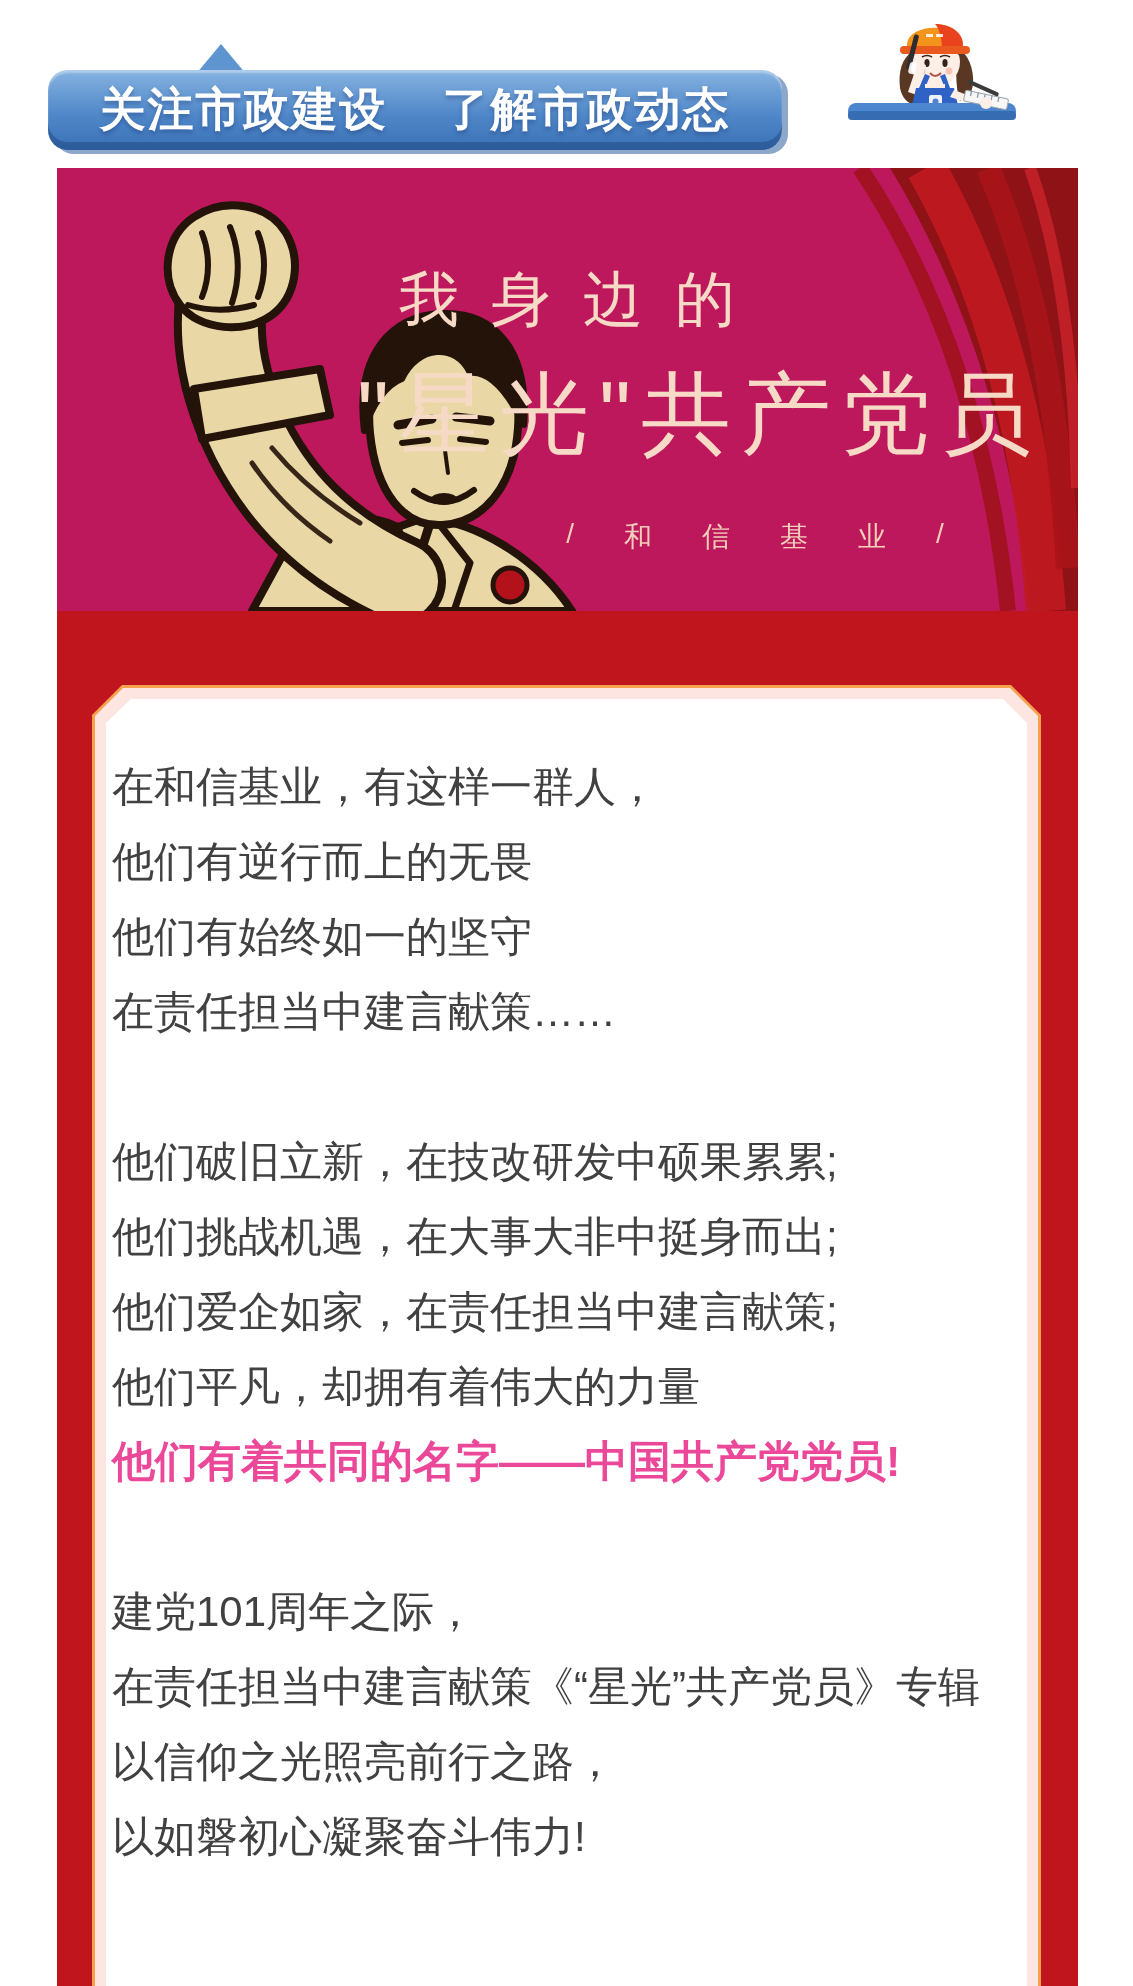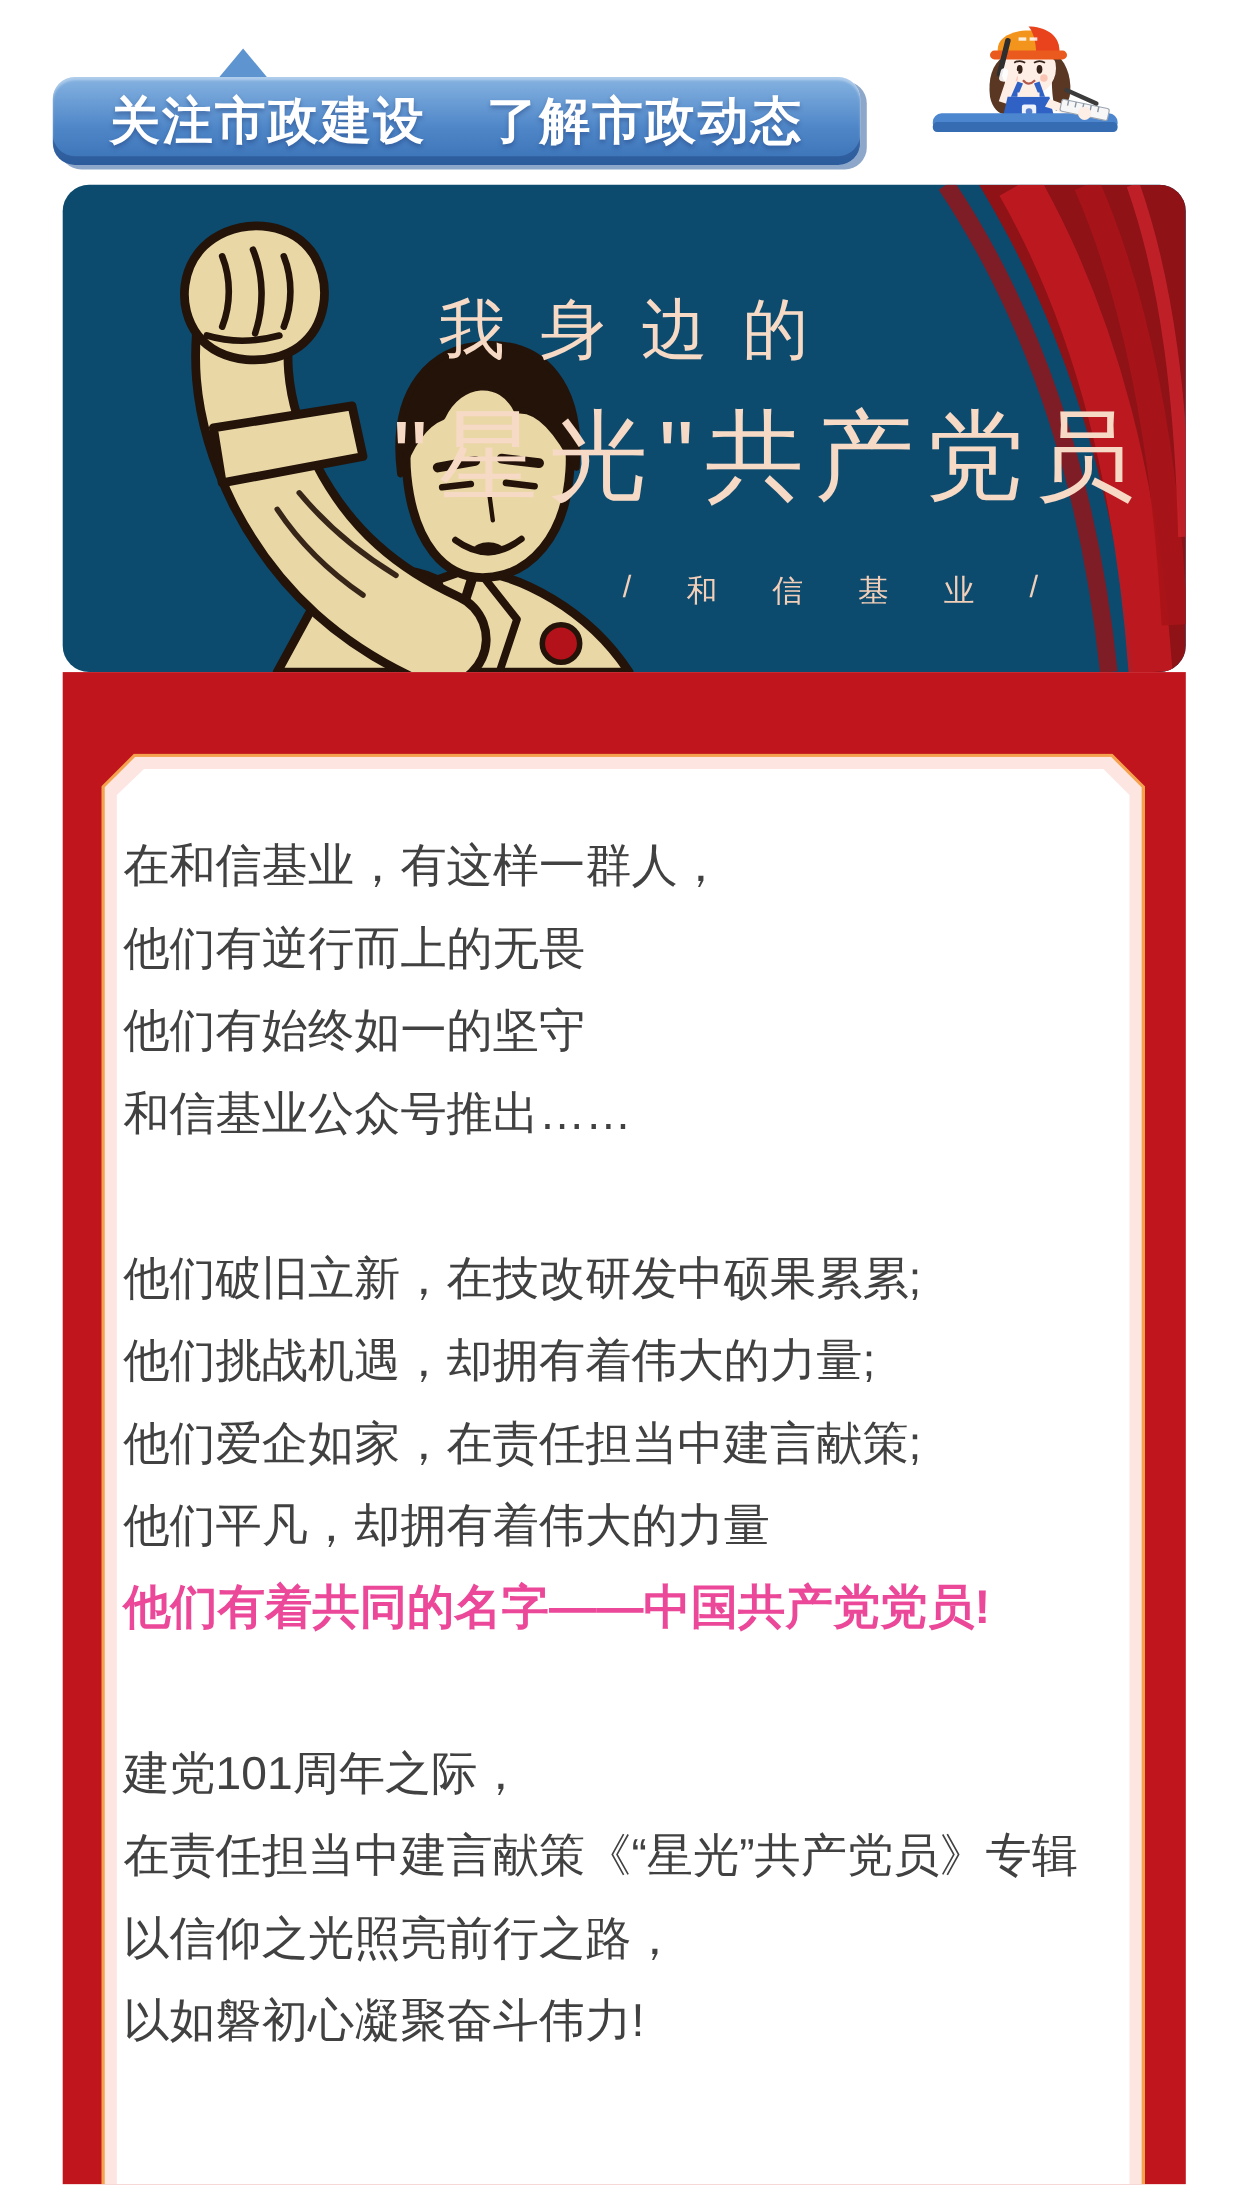--- a/index.html
+++ b/index.html
@@ -18,21 +18,21 @@
     display:flex;align-items:center;justify-content:center;gap:55px;}
   .banner-text{color:#ffffff;font-family:Liberation Mono, monospace;font-weight:700;
     font-size:46px;letter-spacing:2px;white-space:nowrap;
     text-shadow:0 3px 4px rgba(30,60,120,.45);text-align:right;}
 
   
   .mascot{position:absolute;left:846px;top:0;width:172px;height:126px;}
 
   
   .poster{position:absolute;left:57px;top:168px;width:1021px;height:443px;
-    background:#0c4a6e;overflow:hidden;border-radius:24px;}
+    background:#be185d;overflow:hidden;}
   .rays{position:absolute;right:0;top:0;width:400px;height:443px;}
   .worker{position:absolute;left:45px;top:25px;width:515px;height:418px;}
   .poster-title1{position:absolute;left:342px;top:92px;font-size:60px;letter-spacing:32px;
     color:#f7dac5;font-weight:500;white-space:nowrap;}
   .poster-title2{position:absolute;left:300px;top:186px;font-size:90px;letter-spacing:10px;
     color:#f7dac5;font-weight:500;white-space:nowrap;}
   .poster-sub{position:absolute;left:398px;top:350px;width:600px;display:flex;
     justify-content:center;gap:50px;font-size:28px;color:#f2cfb9;font-weight:500;}
 
   
@@ -157,24 +157,24 @@
 
   <div class="card">
     <div class="l-orange"></div>
     <div class="l-pink"></div>
     <div class="l-white"></div>
 
     <div class="article">
       <div class="line">在和信基业，有这样一群人，</div>
       <div class="line">他们有逆行而上的无畏</div>
       <div class="line">他们有始终如一的坚守</div>
-      <div class="line">和信基业公众号推出……</div>
+      <div class="line">在责任担当中建言献策……</div>
       <div class="gap"></div>
       <div class="line">他们破旧立新，在技改研发中硕果累累;</div>
-      <div class="line">他们挑战机遇，却拥有着伟大的力量;</div>
+      <div class="line">他们挑战机遇，在大事大非中挺身而出;</div>
       <div class="line">他们爱企如家，在责任担当中建言献策;</div>
       <div class="line">他们平凡，却拥有着伟大的力量</div>
       <div class="line red">他们有着共同的名字——中国共产党党员!</div>
       <div class="gap"></div>
       <div class="line">建党101周年之际，</div>
       <div class="line">在责任担当中建言献策《“星光”共产党员》专辑</div>
       <div class="line">以信仰之光照亮前行之路，</div>
       <div class="line">以如磐初心凝聚奋斗伟力!</div>
     </div>
   </div>

